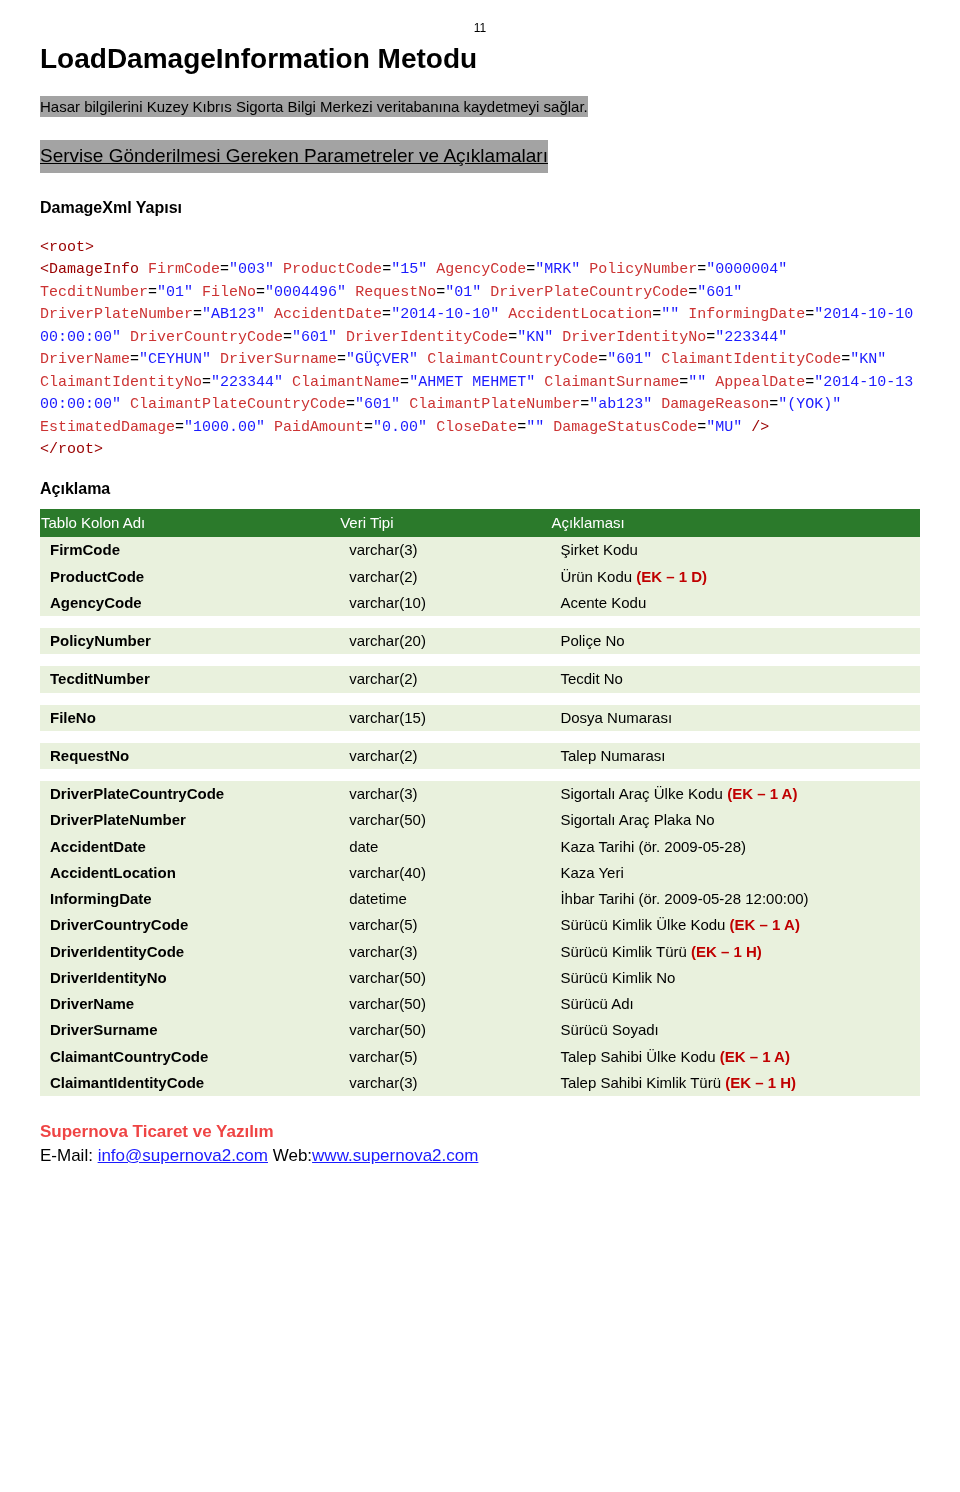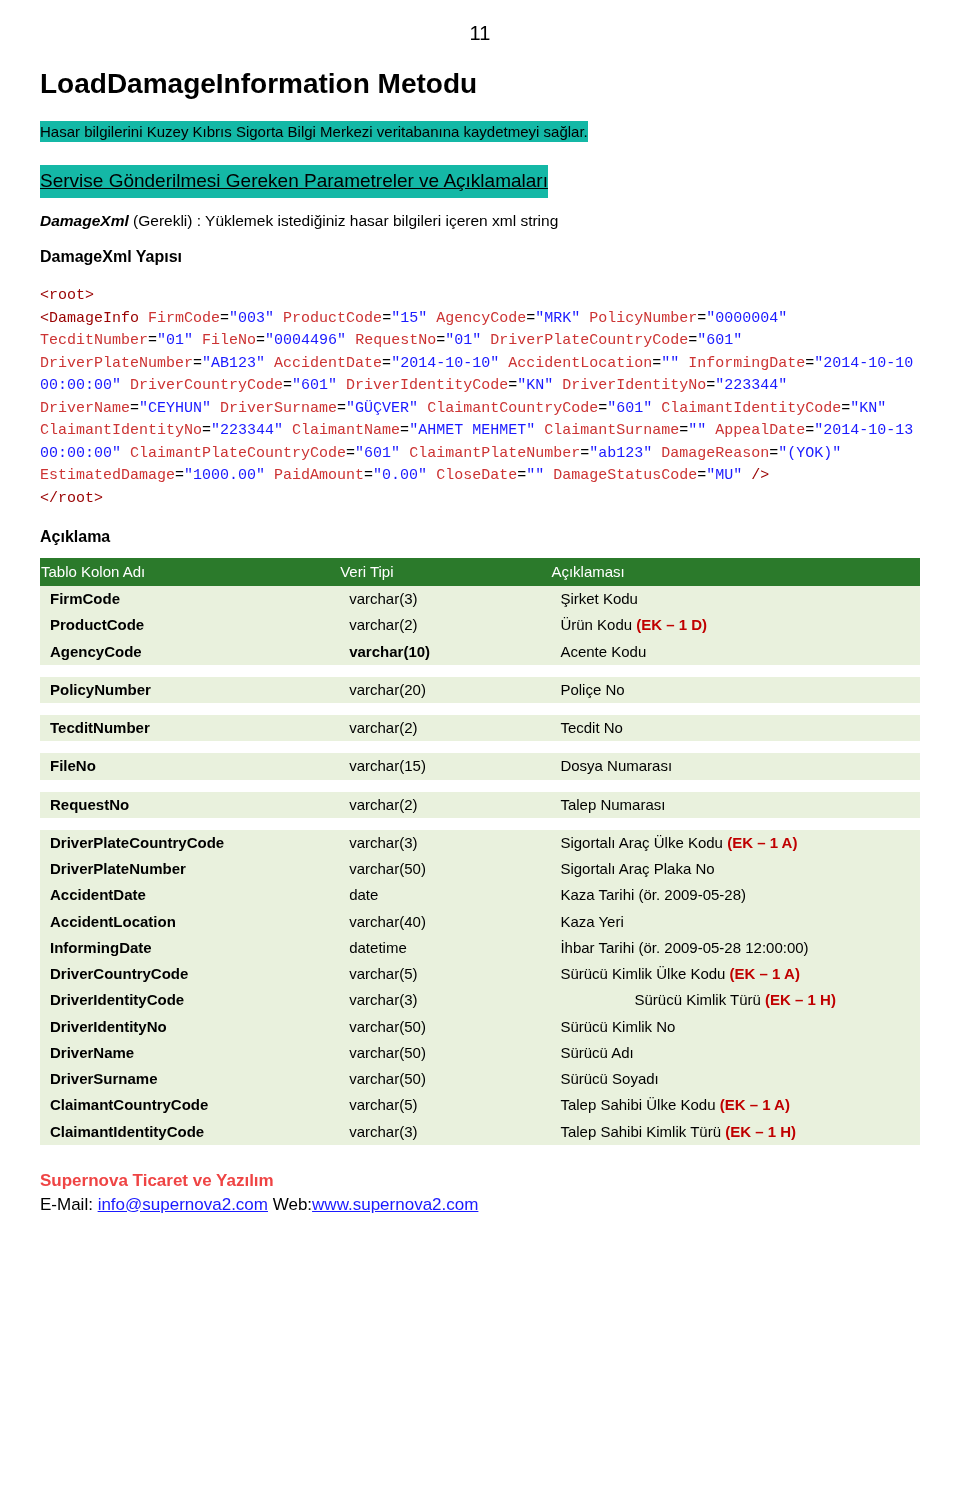--- a/index.html
+++ b/index.html
@@ -8,30 +8,30 @@
     background: #fff;
     color: #000;
     width: 960px;
     margin: 0 auto;
     padding: 20px 40px 10px 40px;
     font-size: 15px;
     line-height: 1.35;
   }
   .page-number {
     text-align: center;
-    font-size: 20px;
-    margin-bottom: 18px;
+    font-size: 12px;
+    margin-bottom: 4px;
   }
   h1.title {
     font-size: 28px;
     font-weight: bold;
     margin-bottom: 18px;
   }
   .yellow-hl {
-    background: #14b8a6;
+    background: #a3a3a3;
     padding: 2px 0;
     display: inline;
     line-height: 1.5;
   }
   .section-underline {
     text-decoration: underline;
     font-size: 19px;
     margin-top: 22px;
     margin-bottom: 10px;
     display: inline-block;
@@ -105,23 +105,20 @@
 
 <p>
   <span class="yellow-hl">Hasar bilgilerini Kuzey Kıbrıs Sigorta Bilgi Merkezi veritabanına kaydetmeyi sağlar.</span>
 </p>
 
 <div>
   <span class="yellow-hl section-underline">Servise Gönderilmesi Gereken Parametreler ve Açıklamaları</span>
 </div>
 
 <div class="params">
-  <p>
-    <b><i>DamageXml</i></b><span> (Gerekli) : Yüklemek istediğiniz hasar bilgileri içeren xml string</span>
-  </p>
 </div>
 
 <div class="yapisi-label">DamageXml Yapısı</div>
 
 <div class="code-block" id="xml-block"><span class="tag">&lt;root&gt;</span><br><span class="tag">&lt;DamageInfo</span> <span class="attr">FirmCode</span><span class="eq">=</span><span class="val">"003"</span> <span class="attr">ProductCode</span><span class="eq">=</span><span class="val">"15"</span> <span class="attr">AgencyCode</span><span class="eq">=</span><span class="val">"MRK"</span> <span class="attr">PolicyNumber</span><span class="eq">=</span><span class="val">"0000004"</span> <span class="attr">TecditNumber</span><span class="eq">=</span><span class="val">"01"</span> <span class="attr">FileNo</span><span class="eq">=</span><span class="val">"0004496"</span> <span class="attr">RequestNo</span><span class="eq">=</span><span class="val">"01"</span> <span class="attr">DriverPlateCountryCode</span><span class="eq">=</span><span class="val">"601"</span> <span class="attr">DriverPlateNumber</span><span class="eq">=</span><span class="val">"AB123"</span> <span class="attr">AccidentDate</span><span class="eq">=</span><span class="val">"2014-10-10"</span> <span class="attr">AccidentLocation</span><span class="eq">=</span><span class="val">""</span> <span class="attr">InformingDate</span><span class="eq">=</span><span class="val">"2014-10-10 00:00:00"</span> <span class="attr">DriverCountryCode</span><span class="eq">=</span><span class="val">"601"</span> <span class="attr">DriverIdentityCode</span><span class="eq">=</span><span class="val">"KN"</span> <span class="attr">DriverIdentityNo</span><span class="eq">=</span><span class="val">"223344"</span> <span class="attr">DriverName</span><span class="eq">=</span><span class="val">"CEYHUN"</span> <span class="attr">DriverSurname</span><span class="eq">=</span><span class="val">"GÜÇVER"</span> <span class="attr">ClaimantCountryCode</span><span class="eq">=</span><span class="val">"601"</span> <span class="attr">ClaimantIdentityCode</span><span class="eq">=</span><span class="val">"KN"</span> <span class="attr">ClaimantIdentityNo</span><span class="eq">=</span><span class="val">"223344"</span> <span class="attr">ClaimantName</span><span class="eq">=</span><span class="val">"AHMET MEHMET"</span> <span class="attr">ClaimantSurname</span><span class="eq">=</span><span class="val">""</span> <span class="attr">AppealDate</span><span class="eq">=</span><span class="val">"2014-10-13 00:00:00"</span> <span class="attr">ClaimantPlateCountryCode</span><span class="eq">=</span><span class="val">"601"</span> <span class="attr">ClaimantPlateNumber</span><span class="eq">=</span><span class="val">"ab123"</span> <span class="attr">DamageReason</span><span class="eq">=</span><span class="val">"(YOK)"</span> <span class="attr">EstimatedDamage</span><span class="eq">=</span><span class="val">"1000.00"</span> <span class="attr">PaidAmount</span><span class="eq">=</span><span class="val">"0.00"</span> <span class="attr">CloseDate</span><span class="eq">=</span><span class="val">""</span> <span class="attr">DamageStatusCode</span><span class="eq">=</span><span class="val">"MU"</span><span class="tag"> /&gt;</span><br><span class="tag">&lt;/root&gt;</span></div>
 
 <div class="aciklama-label">Açıklama</div>
 
 <table class="fields">
   <thead>
@@ -137,21 +134,21 @@
         <td style="font-weight: normal;">varchar(3)</td>
         <td style="font-weight: normal;">Şirket Kodu</td>
       </tr>
       <tr>
         <td>ProductCode</td>
         <td style="font-weight: normal;">varchar(2)</td>
         <td style="font-weight: normal;">Ürün Kodu <span class="ek-red">(EK – 1 D)</span></td>
       </tr>
       <tr>
         <td>AgencyCode</td>
-        <td style="font-weight: bold;">varchar(10)</td>
+        <td style="font-weight: normal;">varchar(10)</td>
         <td style="font-weight: normal;">Acente Kodu</td>
       </tr>
       <tr class="spacer">
         <td colspan="3"></td>
       </tr>
       <tr>
         <td>PolicyNumber</td>
         <td style="font-weight: normal;">varchar(20)</td>
         <td style="font-weight: normal;">Poliçe No</td>
       </tr>
@@ -208,21 +205,21 @@
         <td style="font-weight: normal;">İhbar Tarihi (ör. 2009-05-28 12:00:00)</td>
       </tr>
       <tr>
         <td>DriverCountryCode</td>
         <td style="font-weight: normal;">varchar(5)</td>
         <td style="font-weight: normal;">Sürücü Kimlik Ülke Kodu <span class="ek-red">(EK – 1 A)</span></td>
       </tr>
       <tr>
         <td>DriverIdentityCode</td>
         <td style="font-weight: normal;">varchar(3)</td>
-        <td style="font-weight: normal; text-align: center;">Sürücü Kimlik Türü <span class="ek-red">(EK – 1 H)</span></td>
+        <td style="font-weight: normal;">Sürücü Kimlik Türü <span class="ek-red">(EK – 1 H)</span></td>
       </tr>
       <tr>
         <td>DriverIdentityNo</td>
         <td style="font-weight: normal;">varchar(50)</td>
         <td style="font-weight: normal;">Sürücü Kimlik No</td>
       </tr>
       <tr>
         <td>DriverName</td>
         <td style="font-weight: normal;">varchar(50)</td>
         <td style="font-weight: normal;">Sürücü Adı</td>

